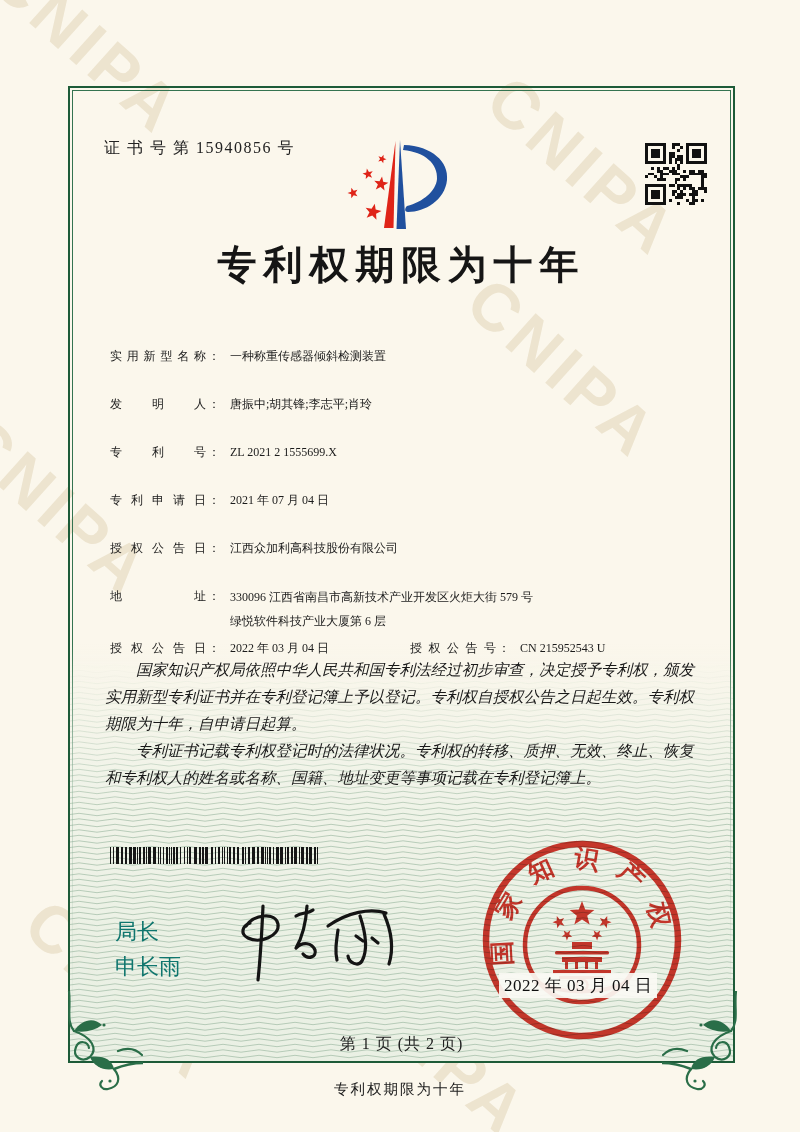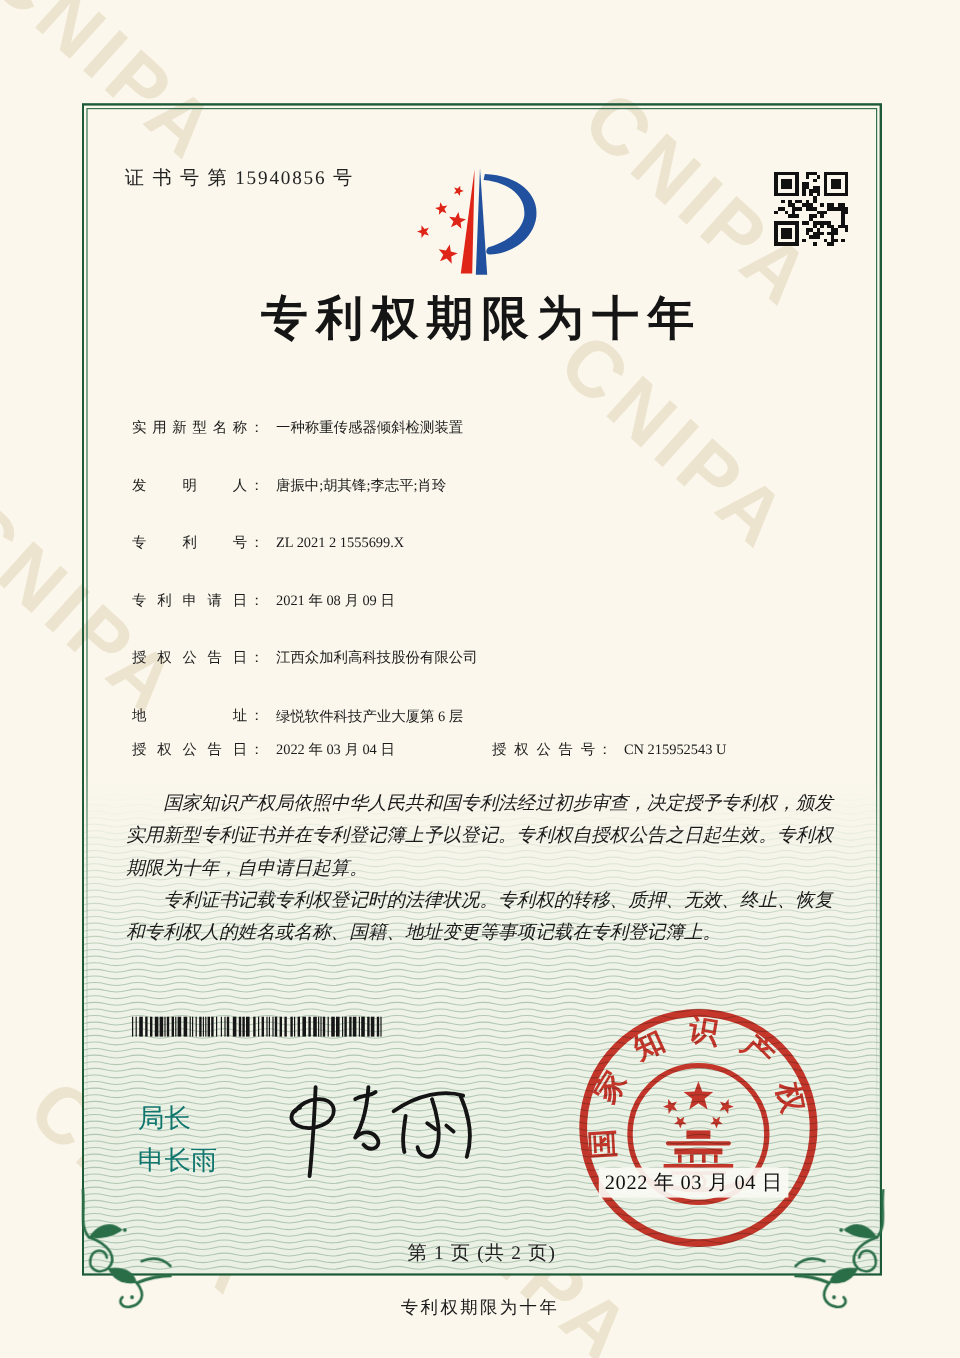--- a/index.html
+++ b/index.html
@@ -380,31 +380,32 @@
           <span class="fvalue">唐振中;胡其锋;李志平;肖玲</span>
       </div>
       <div class="frow">
         <span class="flabel">专利号</span>
           <span class="fcolon">：</span>
           <span class="fvalue">ZL 2021 2 1555699.X</span>
       </div>
       <div class="frow">
         <span class="flabel">专利申请日</span>
           <span class="fcolon">：</span>
-          <span class="fvalue">2021 年 08 月 09 日</span>
+          <span class="fvalue">2021 年 07 月 04 日</span>
       </div>
       <div class="frow">
         <span class="flabel">授权公告日</span>
           <span class="fcolon">：</span>
           <span class="fvalue">江西众加利高科技股份有限公司</span>
       </div>
       <div class="frow addr">
         <span class="flabel">地址</span>
           <span class="fcolon">：</span>
         <span class="fvalue addr-lines">
+          <div>330096 江西省南昌市高新技术产业开发区火炬大街 579 号</div>
           <div>绿悦软件科技产业大厦第 6 层</div>
         </span>
       </div>
       <div class="frow">
         <span class="flabel">授权公告日</span>
           <span class="fcolon">：</span>
           <span>2022 年 03 月 04 日</span>
         <span class="grant-right">
           <span class="flabel">授权公告号</span>
             <span class="fcolon">：</span>

